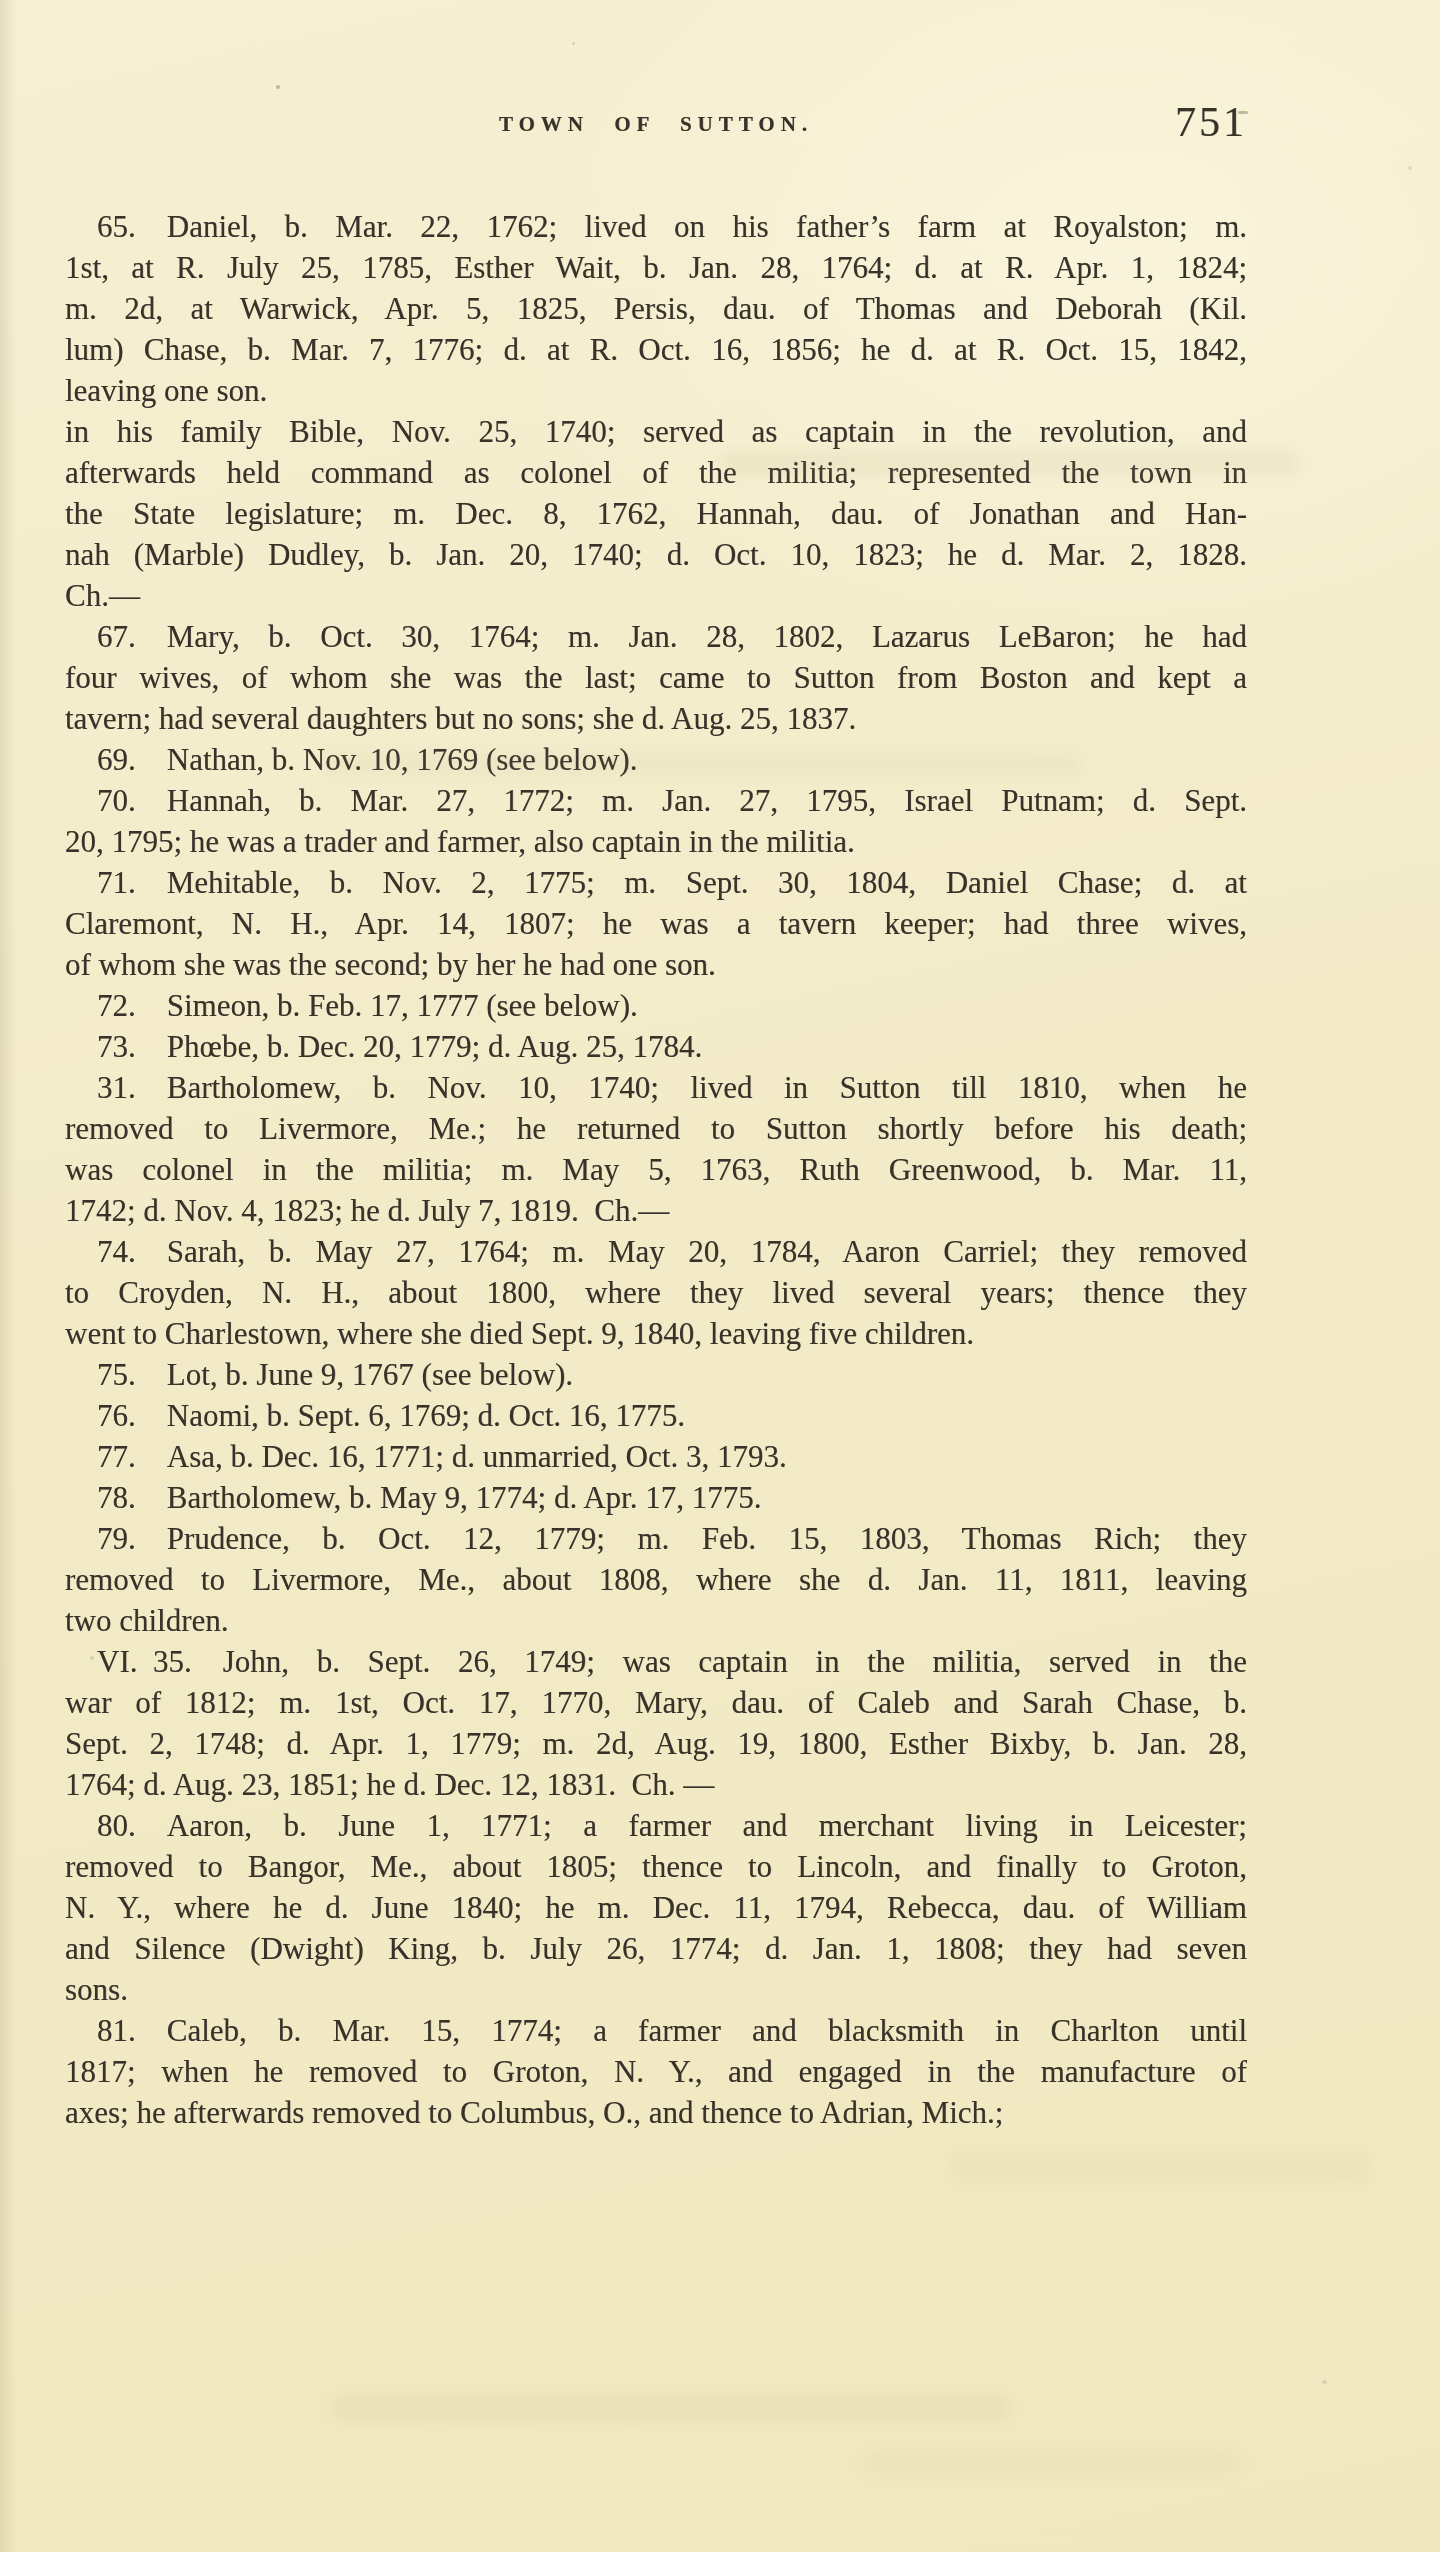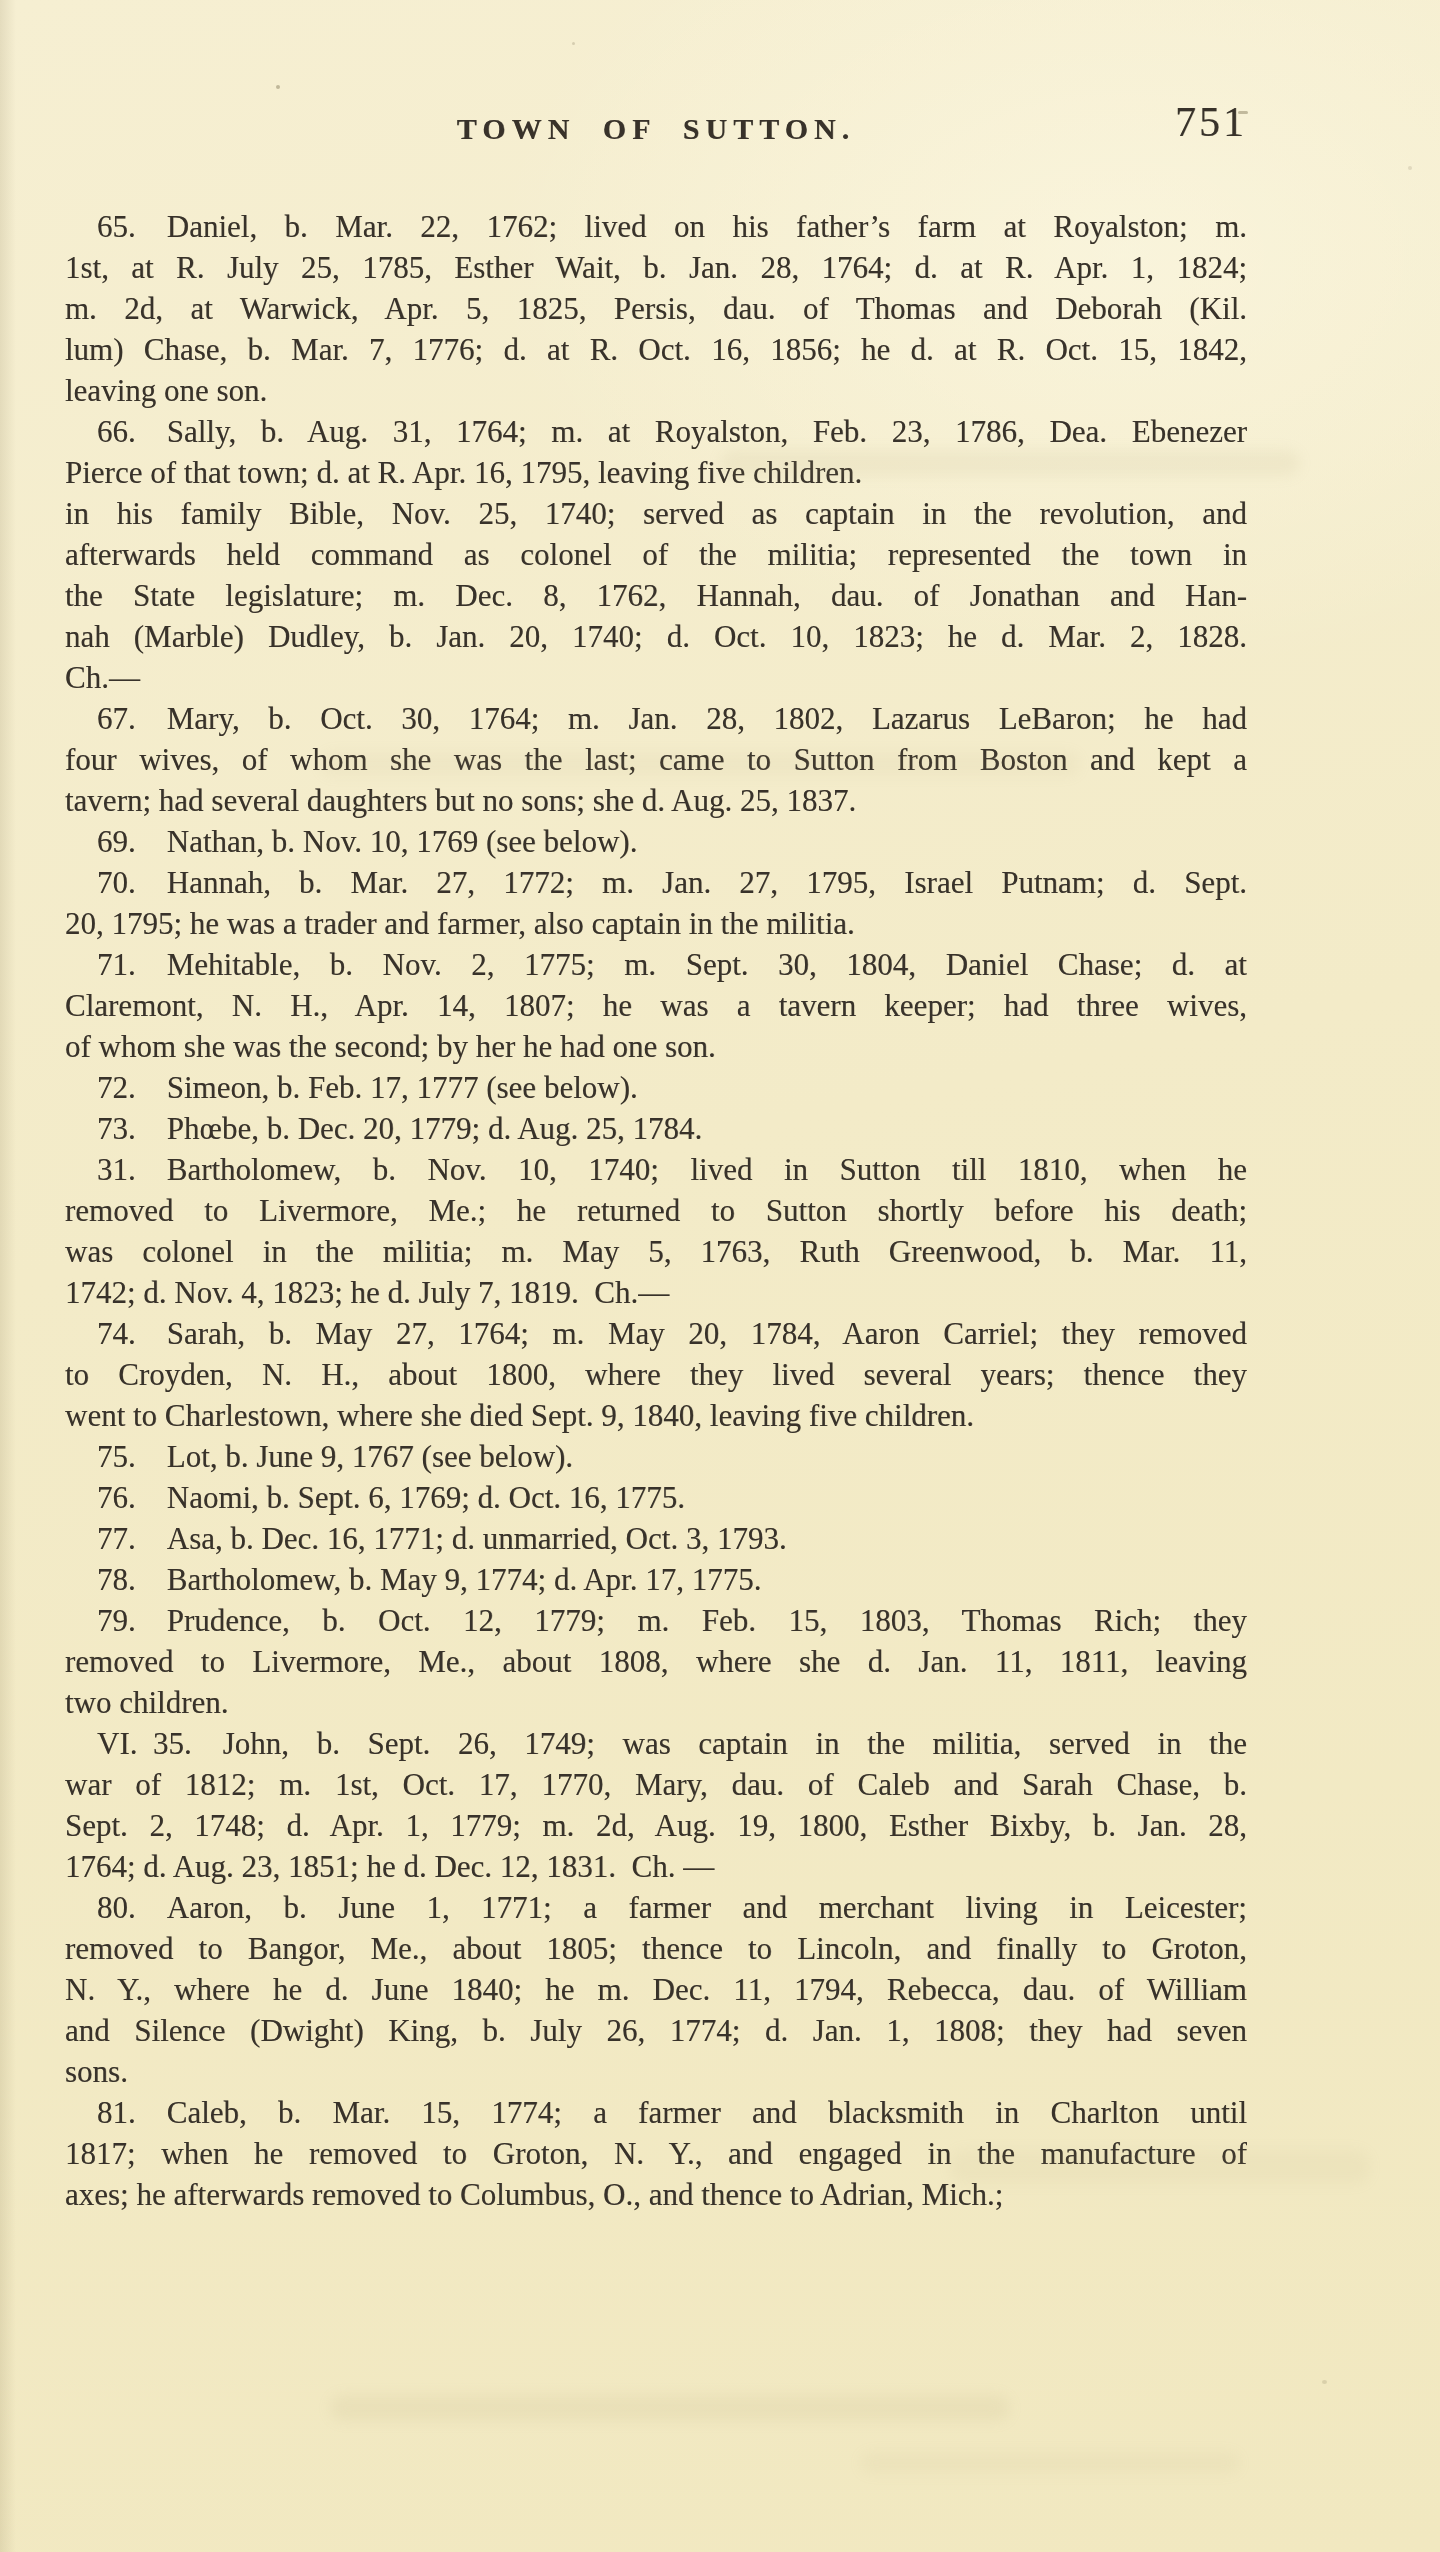--- a/index.html
+++ b/index.html
@@ -20,21 +20,21 @@
   }
   .page {
     position: absolute;
     inset: 0;
   }
   .header-title {
     position: absolute;
     top: 112px;
     left: 656px;
     transform: translateX(-50%);
-    font-size: 30px;
+    font-size: 21px;
     font-weight: 700;
     letter-spacing: 6px;
     word-spacing: 14px;
     white-space: nowrap;
     text-shadow: 0.4px 0.4px 0.6px rgba(56, 50, 40, 0.45);
   }
   .page-number {
     position: absolute;
     top: 98px;
     right: 193px;
@@ -84,24 +84,20 @@
 
   <div class="page-number">751</div>
 
   <main class="page-body">
       <div class="para">
         <div class="line first">65. Daniel, b. Mar. 22, 1762; lived on his father’s farm at Royalston; m.</div>
         <div class="line">1st, at R. July 25, 1785, Esther Wait, b. Jan. 28, 1764; d. at R. Apr. 1, 1824;</div>
         <div class="line">m. 2d, at Warwick, Apr. 5, 1825, Persis, dau. of Thomas and Deborah (Kil.</div>
         <div class="line">lum) Chase, b. Mar. 7, 1776; d. at R. Oct. 16, 1856; he d. at R. Oct. 15, 1842,</div>
         <div class="line last">leaving one son.</div>
-      </div>
-      <div class="para">
-        <div class="line first">66. Sally, b. Aug. 31, 1764; m. at Royalston, Feb. 23, 1786, Dea. Ebenezer</div>
-        <div class="line last">Pierce of that town; d. at R. Apr. 16, 1795, leaving five children.</div>
       </div>
       <div class="para">
         <div class="line">in his family Bible, Nov. 25, 1740; served as captain in the revolution, and</div>
         <div class="line">afterwards held command as colonel of the militia; represented the town in</div>
         <div class="line">the State legislature; m. Dec. 8, 1762, Hannah, dau. of Jonathan and Han-</div>
         <div class="line">nah (Marble) Dudley, b. Jan. 20, 1740; d. Oct. 10, 1823; he d. Mar. 2, 1828.</div>
         <div class="line last">Ch.—</div>
       </div>
       <div class="para">
         <div class="line first">67. Mary, b. Oct. 30, 1764; m. Jan. 28, 1802, Lazarus LeBaron; he had</div>

